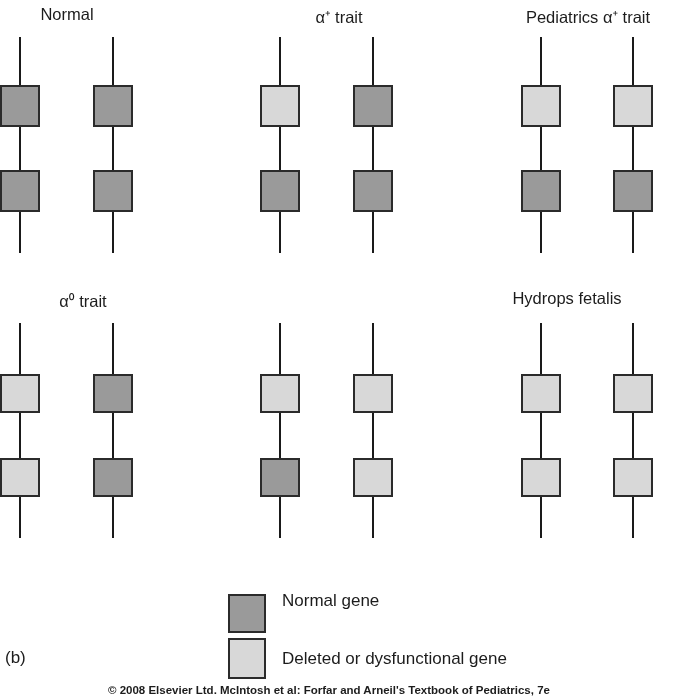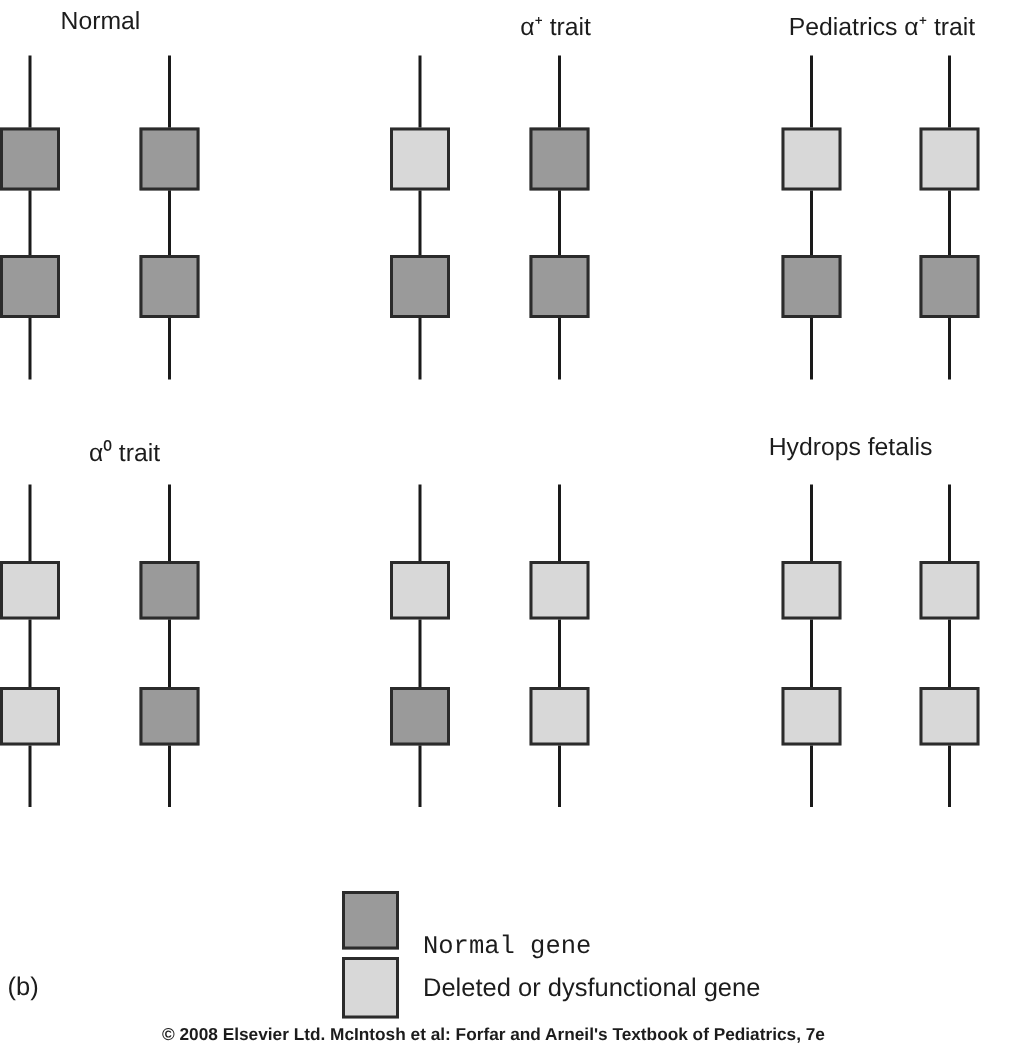--- a/index.html
+++ b/index.html
@@ -70,21 +70,21 @@
     <div class="chrom-line"></div>
     <div class="gene-box gene-top" data-state="normal"></div>
     <div class="gene-box gene-bottom" data-state="normal"></div>
   </div>
   <div class="chromosome row1" style="left:93px;top:37px;height:216px;">
     <div class="chrom-line"></div>
     <div class="gene-box gene-top" data-state="normal"></div>
     <div class="gene-box gene-bottom" data-state="normal"></div>
   </div>
 
-  <div class="panel-title" style="left:260px;top:5px;width:134px;text-align:right;">α⁺ trait</div>
+  <div class="panel-title" style="left:272px;top:5px;width:134px;">α⁺ trait</div>
   <div class="chromosome row1" style="left:260px;top:37px;height:216px;">
     <div class="chrom-line"></div>
     <div class="gene-box gene-top" data-state="deleted"></div>
     <div class="gene-box gene-bottom" data-state="normal"></div>
   </div>
   <div class="chromosome row1" style="left:353px;top:37px;height:216px;">
     <div class="chrom-line"></div>
     <div class="gene-box gene-top" data-state="normal"></div>
     <div class="gene-box gene-bottom" data-state="normal"></div>
   </div>
@@ -131,21 +131,21 @@
     <div class="gene-box gene-bottom" data-state="deleted"></div>
   </div>
   <div class="chromosome row2" style="left:613px;top:323px;height:215px;">
     <div class="chrom-line"></div>
     <div class="gene-box gene-top" data-state="deleted"></div>
     <div class="gene-box gene-bottom" data-state="deleted"></div>
   </div>
 
   <div>
     <div class="legend-swatch normal" style="left:228px;top:594px;width:38px;height:39px;"></div>
-    <div class="legend-label" style="top:612px;height:39px;line-height:39px;font-family:Liberation Mono, monospace;">Normal gene</div>
+    <div class="legend-label" style="top:581px;height:39px;line-height:39px;">Normal gene</div>
     <div class="legend-swatch deleted" style="left:228px;top:638px;width:38px;height:41px;"></div>
     <div class="legend-label" style="top:638px;height:41px;line-height:41px;">Deleted or dysfunctional gene</div>
   </div>
 
   <div class="figure-label">(b)</div>
   <div class="copyright">© 2008 Elsevier Ltd. McIntosh et al: Forfar and Arneil's Textbook of Pediatrics, 7e</div>
 
 </div>
 
 </body></html>

